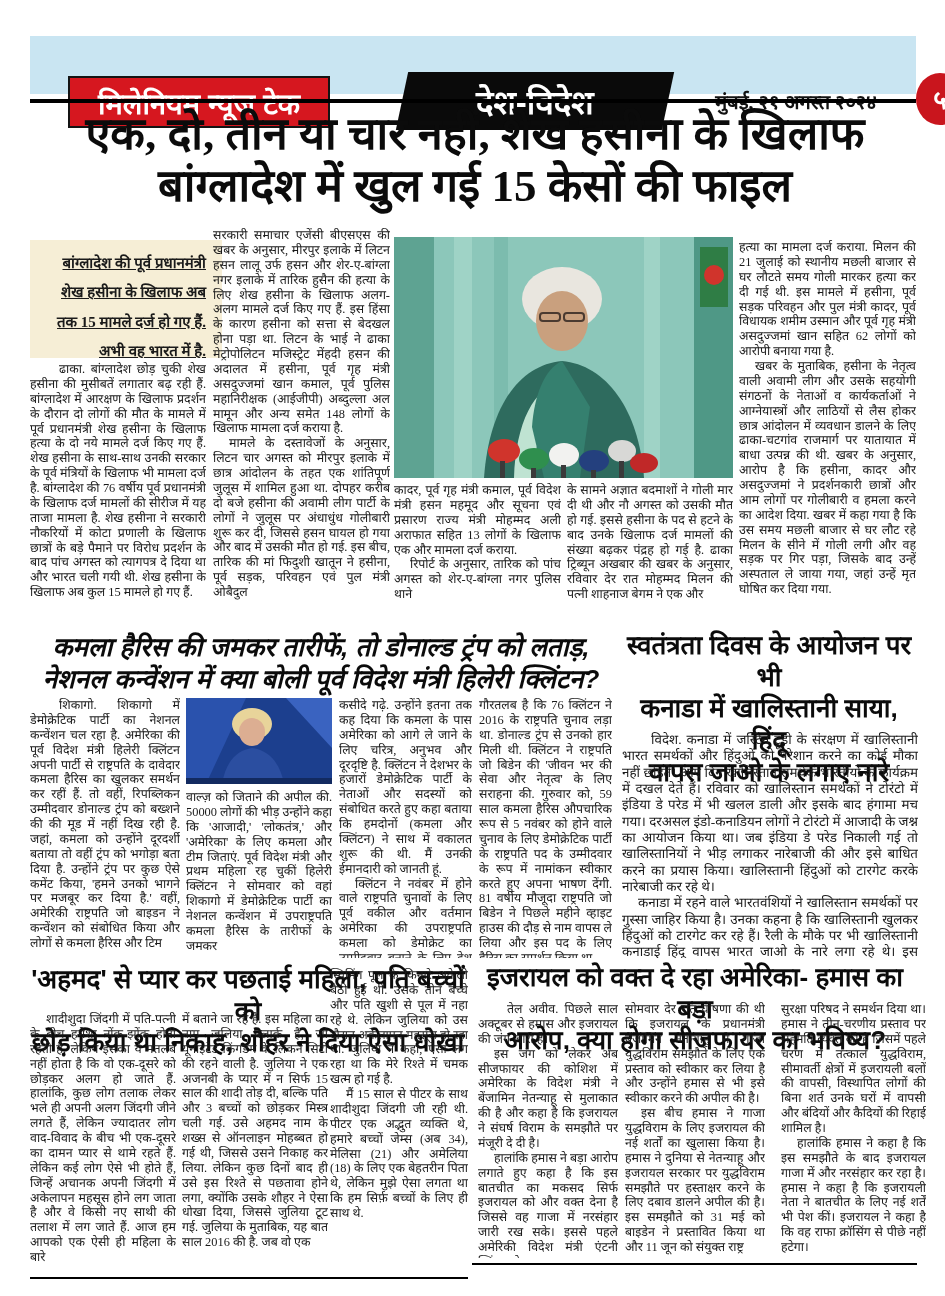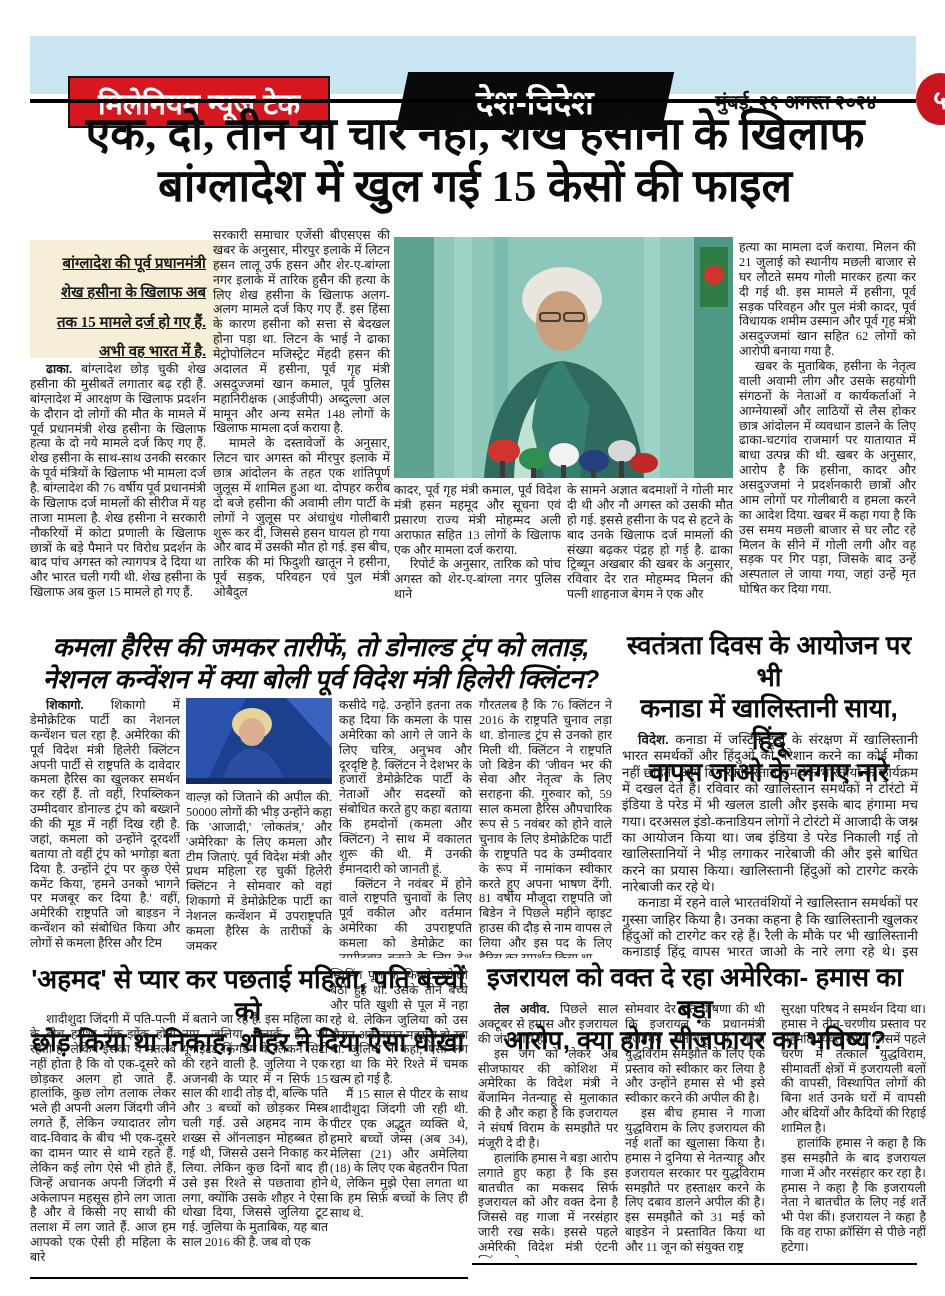--- a/index.html
+++ b/index.html
@@ -23,21 +23,21 @@
   .lead-headline{position:absolute;left:30px;top:106px;width:886px;text-align:center;
             font-family:Liberation Serif, serif;font-weight:800;font-size:45px;
             line-height:1.16;color:#0b0b0b;margin:2px;}
   .sub-headline{position:absolute;text-align:center;font-family:"Liberation Sans","DejaVu Sans",sans-serif;
             font-weight:800;color:#0b0b0b;margin:0;line-height:1.22;}
   .hl-line{display:block;}
   
   .col{position:absolute;overflow:hidden;text-align:justify;}
   .col p{margin:0;text-indent:16px;font-size:12.4px;line-height:1.2;}
   .col p.cont{text-indent:0;}
-  .dateline{font-weight:bold;}
+  .dateline{font-weight:normal;margin-left:13px;}
   .intro-box{position:absolute;left:30px;top:240px;width:160px;height:100px;background:#f6eed6;
             padding:9px 16px;font-weight:bold;text-decoration:underline;text-align:right;
             font-size:15px;line-height:1.95;overflow:hidden;}
   .a3-body p{font-size:13.4px;line-height:1.22;}
   .photo{position:absolute;overflow:hidden;}
   .photo svg{display:block;width:100%;height:100%;}
   .rule{position:absolute;background:#000;}
 </style>
 </head>
 <body>

